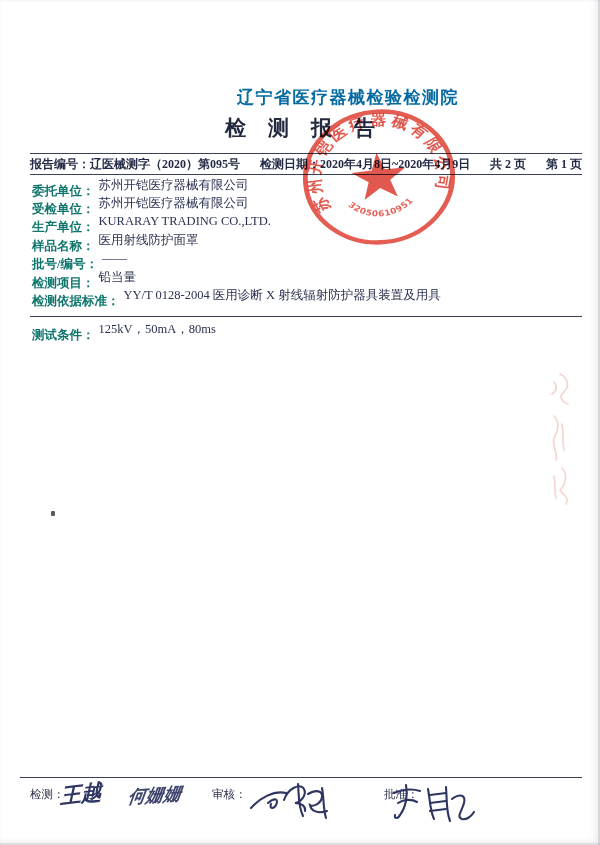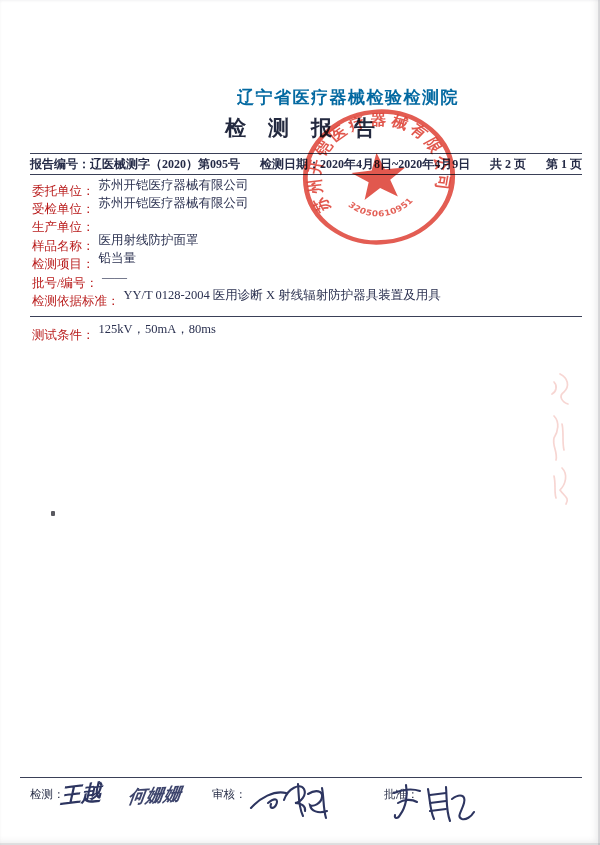--- a/index.html
+++ b/index.html
@@ -25,21 +25,21 @@
     color:#23293f;
   }
   .header-row{
     position:absolute;top:153px;left:30px;width:552px;height:20px;
     border-top:1.6px solid #3a4057;border-bottom:1.6px solid #3a4057;
     display:flex;align-items:center;justify-content:space-between;
     font-size:12px;font-weight:700;color:#252b47;white-space:nowrap;
   }
   .info-block{position:absolute;top:176px;left:32px;width:550px;}
   .info-row{height:18.4px;display:flex;align-items:center;font-size:12.5px;white-space:nowrap;}
-  .info-row .lbl{font-weight:400;color:#b91c1c;margin-top:12px;}
+  .info-row .lbl{font-weight:700;color:#0f766e;margin-top:12px;}
   .info-row .val{margin-left:4px;color:#2b3150;font-weight:500;}
   .divider{position:absolute;top:316px;left:30px;width:552px;border-top:1.7px solid #3a4057;}
   .test-block{position:absolute;top:320px;left:32px;width:550px;}
   .test-block .info-row{height:18.6px;}
   .seal{
     position:absolute;left:300px;top:107px;width:158px;height:140px;
     transform:rotate(-6deg);
     mix-blend-mode:multiply;opacity:.92;
     pointer-events:none;
   }
@@ -78,32 +78,33 @@
     <div class="info-row">
         <span class="lbl">委托单位：</span>
         <span class="val">苏州开铠医疗器械有限公司</span>
       </div>
     <div class="info-row">
         <span class="lbl">受检单位：</span>
         <span class="val">苏州开铠医疗器械有限公司</span>
       </div>
     <div class="info-row">
         <span class="lbl">生产单位：</span>
+        <span class="val">KURARAY TRADING CO.,LTD.</span>
       </div>
     <div class="info-row">
         <span class="lbl">样品名称：</span>
         <span class="val">医用射线防护面罩</span>
       </div>
     <div class="info-row">
+        <span class="lbl">批号/编号：</span>
+        <span class="val">——</span>
+      </div>
+    <div class="info-row">
         <span class="lbl">检测项目：</span>
         <span class="val">铅当量</span>
-      </div>
-    <div class="info-row">
-        <span class="lbl">批号/编号：</span>
-        <span class="val">——</span>
       </div>
     <div class="info-row">
         <span class="lbl">检测依据标准：</span>
         <span class="val">YY/T 0128-2004 医用诊断 X 射线辐射防护器具装置及用具</span>
       </div>
   </div>
 
   <div class="divider"></div>
 
   <div class="test-block">

